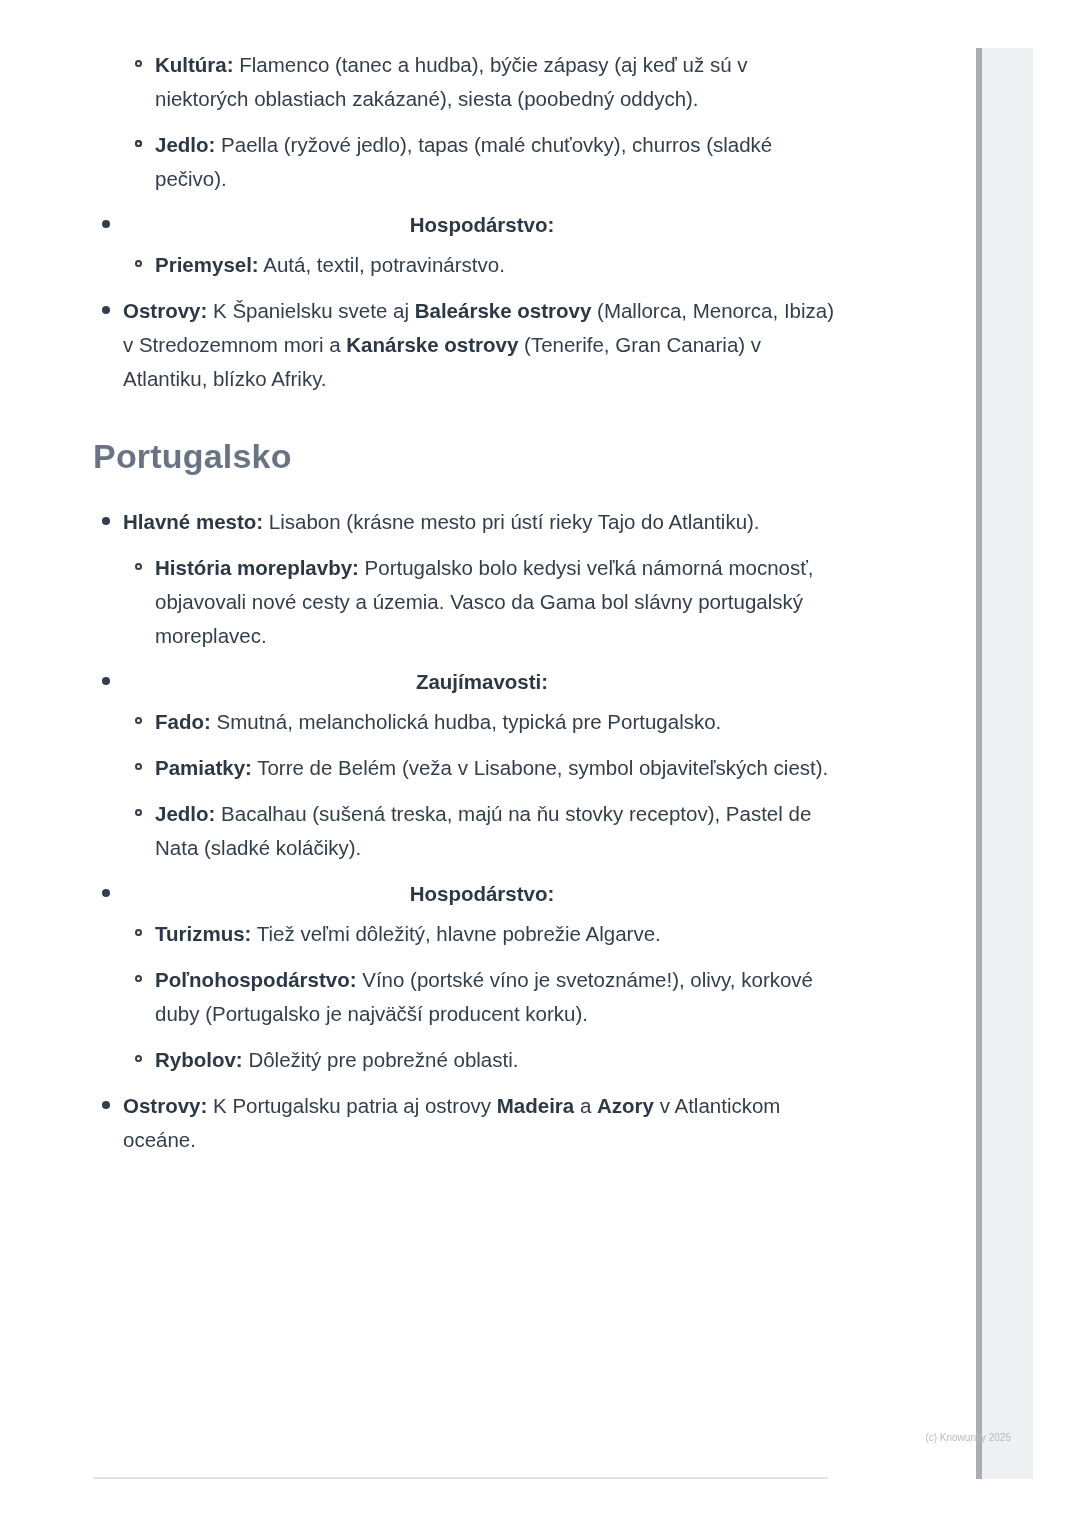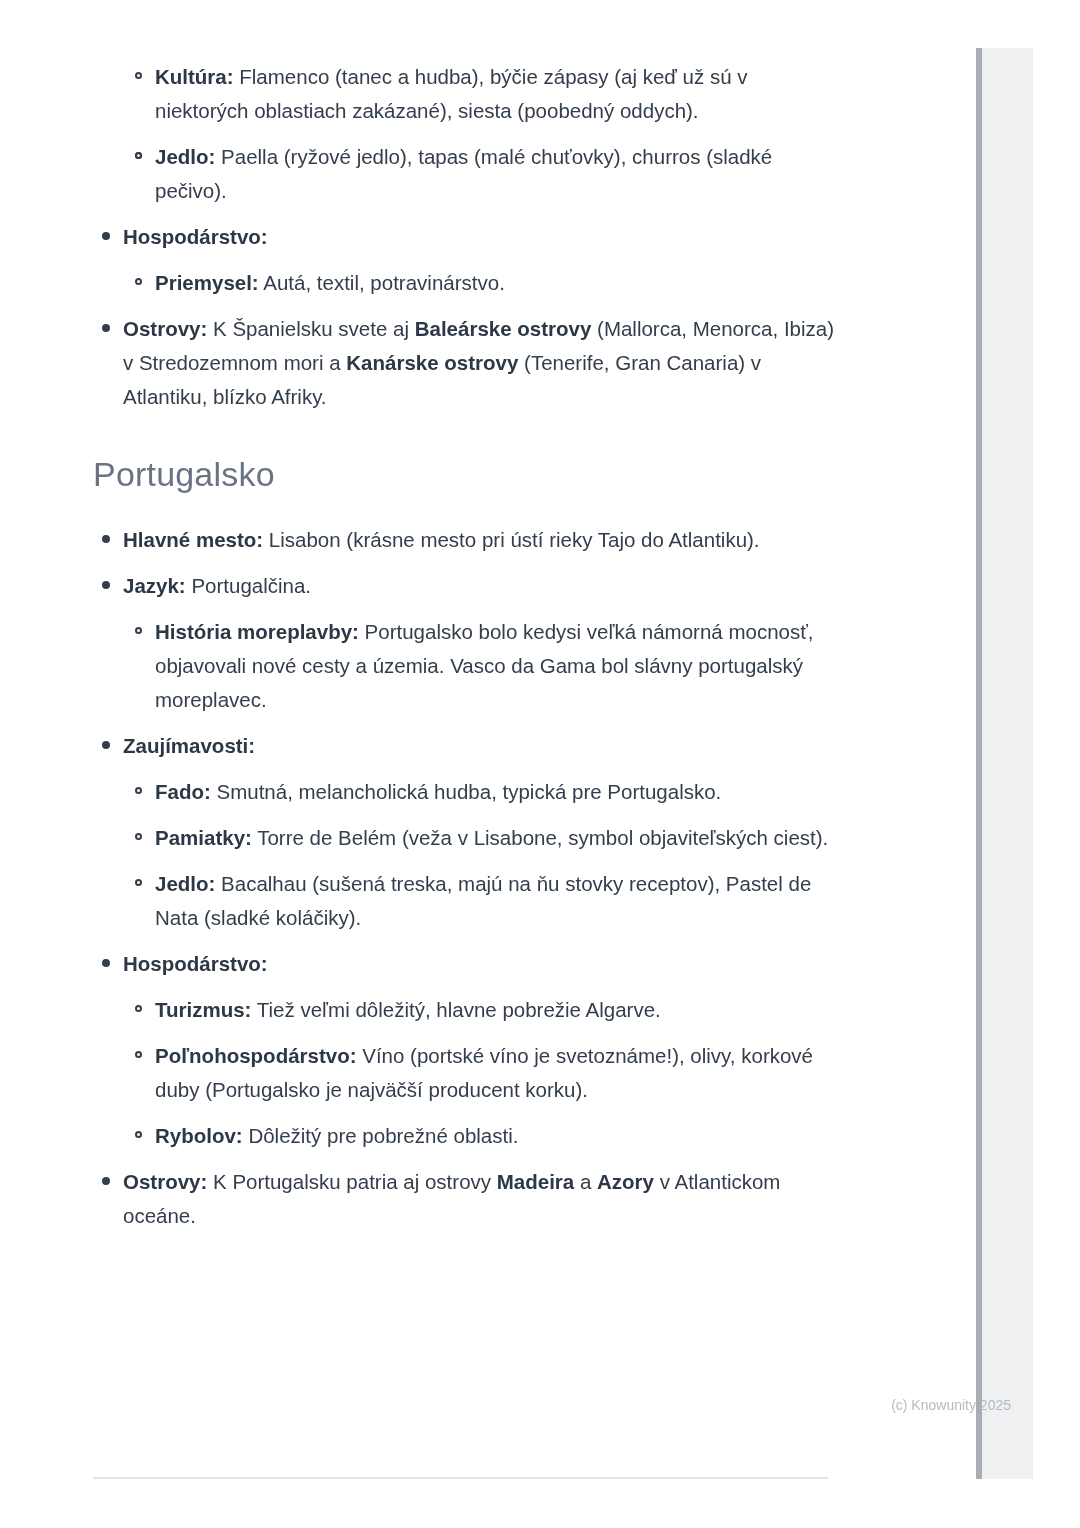--- a/index.html
+++ b/index.html
@@ -18,32 +18,31 @@
     position: absolute;
     left: 93px; top: 48px;
     width: 748px;
     color: #333e4c;
     font-size: 20.5px;
     line-height: 34px;
   }
   h2.section-heading {
     font-size: 34px;
     line-height: 44px;
-    font-weight: 400;
+    font-weight: 700;
     color: #6a7384;
     margin: 38px 0 27px 0;
     letter-spacing: 0.2px;
   }
   .list { width: 100%; }
   .item {
     position: relative;
     margin-bottom: 12px;
-    margin-top: 12px;
   }
-  .item.tight { margin-bottom: 6px; }
+  .item.tight { margin-bottom: 6px; text-align: center; }
   .item.lvl1 { padding-left: 30px; margin-top: 6px; }
   .item.lvl2 { padding-left: 62px; }
   .item .bullet {
     position: absolute;
     top: 12px;
     display: block;
   }
   .item.lvl1 .bullet {
     left: 9px;
     width: 8px; height: 8px;
@@ -59,23 +58,23 @@
   }
   .item strong { font-weight: 700; color: #2d3847; }
   .footer-divider {
     position: absolute;
     left: 93px; top: 1477px;
     width: 735px; height: 2px;
     background: #e3e4e6;
   }
   .watermark {
     position: absolute;
-    top: 1397px;
+    top: 1432px;
     right: 69px;
-    font-size: 14px;
+    font-size: 10px;
     color: #b6bac1;
     z-index: 3;
   }
   .gutter {
     position: absolute;
     left: 976px; top: 48px;
     width: 57px; height: 1431px;
     background: #eef0f2;
     z-index: 2;
   }
@@ -96,21 +95,20 @@
         <div class="item lvl2"><span class="bullet"></span><span class="text"><strong>Kultúra:</strong><span> Flamenco (tanec a hudba), býčie zápasy (aj keď už sú v niektorých oblastiach zakázané), siesta (poobedný oddych).</span></span></div>
         <div class="item lvl2"><span class="bullet"></span></div>
         <div class="item lvl2"><span class="bullet"></span><span class="text"><strong>Jedlo:</strong><span> Paella (ryžové jedlo), tapas (malé chuťovky), churros (sladké pečivo).</span></span></div>
         <div class="item lvl1 tight"><span class="bullet"></span><span class="text"><strong>Hospodárstvo:</strong></span></div>
         <div class="item lvl2"><span class="bullet"></span><span class="text"><strong>Priemysel:</strong><span> Autá, textil, potravinárstvo.</span></span></div>
         <div class="item lvl1"><span class="bullet"></span><span class="text"><strong>Ostrovy:</strong><span> K Španielsku svete aj </span><strong>Baleárske ostrovy</strong><span> (Mallorca, Menorca, Ibiza) v Stredozemnom mori a </span><strong>Kanárske ostrovy</strong><span> (Tenerife, Gran Canaria) v Atlantiku, blízko Afriky.</span></span></div>
       </div>
       <h2 class="section-heading">Portugalsko</h2>
       <div class="list">
         <div class="item lvl1"><span class="bullet"></span><span class="text"><strong>Hlavné mesto:</strong><span> Lisabon (krásne mesto pri ústí rieky Tajo do Atlantiku).</span></span></div>
-        <div class="item lvl1"><span class="bullet"></span><span class="text"><strong>Jazyk:</strong><span> Portugalčina.</span></span></div>
         <div class="item lvl2"><span class="bullet"></span><span class="text"><strong>História moreplavby:</strong><span> Portugalsko bolo kedysi veľká námorná mocnosť, objavovali nové cesty a územia. Vasco da Gama bol slávny portugalský moreplavec.</span></span></div>
         <div class="item lvl1 tight"><span class="bullet"></span><span class="text"><strong>Zaujímavosti:</strong></span></div>
         <div class="item lvl2"><span class="bullet"></span><span class="text"><strong>Fado:</strong><span> Smutná, melancholická hudba, typická pre Portugalsko.</span></span></div>
         <div class="item lvl2"><span class="bullet"></span><span class="text"><strong>Pamiatky:</strong><span> Torre de Belém (veža v Lisabone, symbol objaviteľských ciest).</span></span></div>
         <div class="item lvl2"><span class="bullet"></span><span class="text"><strong>Jedlo:</strong><span> Bacalhau (sušená treska, majú na ňu stovky receptov), Pastel de Nata (sladké koláčiky).</span></span></div>
         <div class="item lvl1 tight"><span class="bullet"></span><span class="text"><strong>Hospodárstvo:</strong></span></div>
         <div class="item lvl2"><span class="bullet"></span><span class="text"><strong>Turizmus:</strong><span> Tiež veľmi dôležitý, hlavne pobrežie Algarve.</span></span></div>
         <div class="item lvl2"><span class="bullet"></span><span class="text"><strong>Poľnohospodárstvo:</strong><span> Víno (portské víno je svetoznáme!), olivy, korkové duby (Portugalsko je najväčší producent korku).</span></span></div>
         <div class="item lvl2"><span class="bullet"></span><span class="text"><strong>Rybolov:</strong><span> Dôležitý pre pobrežné oblasti.</span></span></div>
         <div class="item lvl1"><span class="bullet"></span><span class="text"><strong>Ostrovy:</strong><span> K Portugalsku patria aj ostrovy </span><strong>Madeira</strong><span> a </span><strong>Azory</strong><span> v Atlantickom oceáne.</span></span></div>

